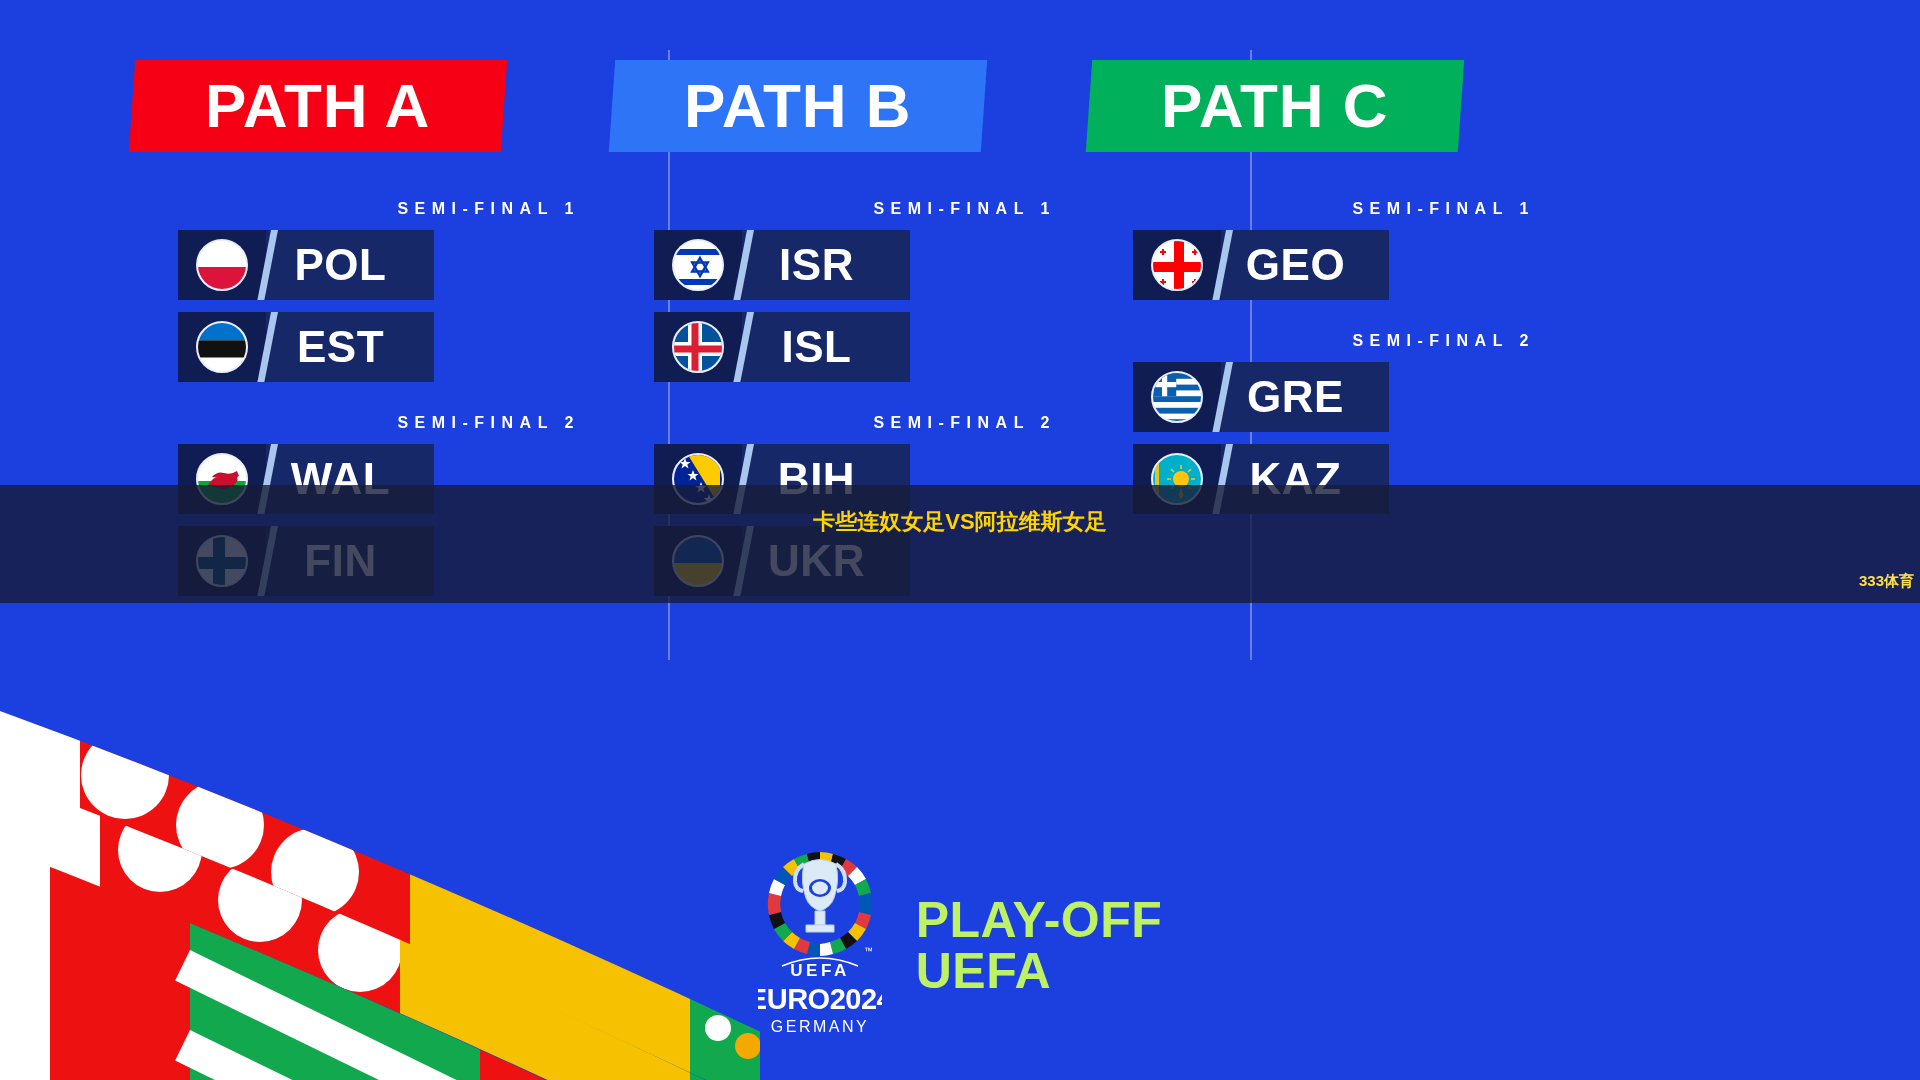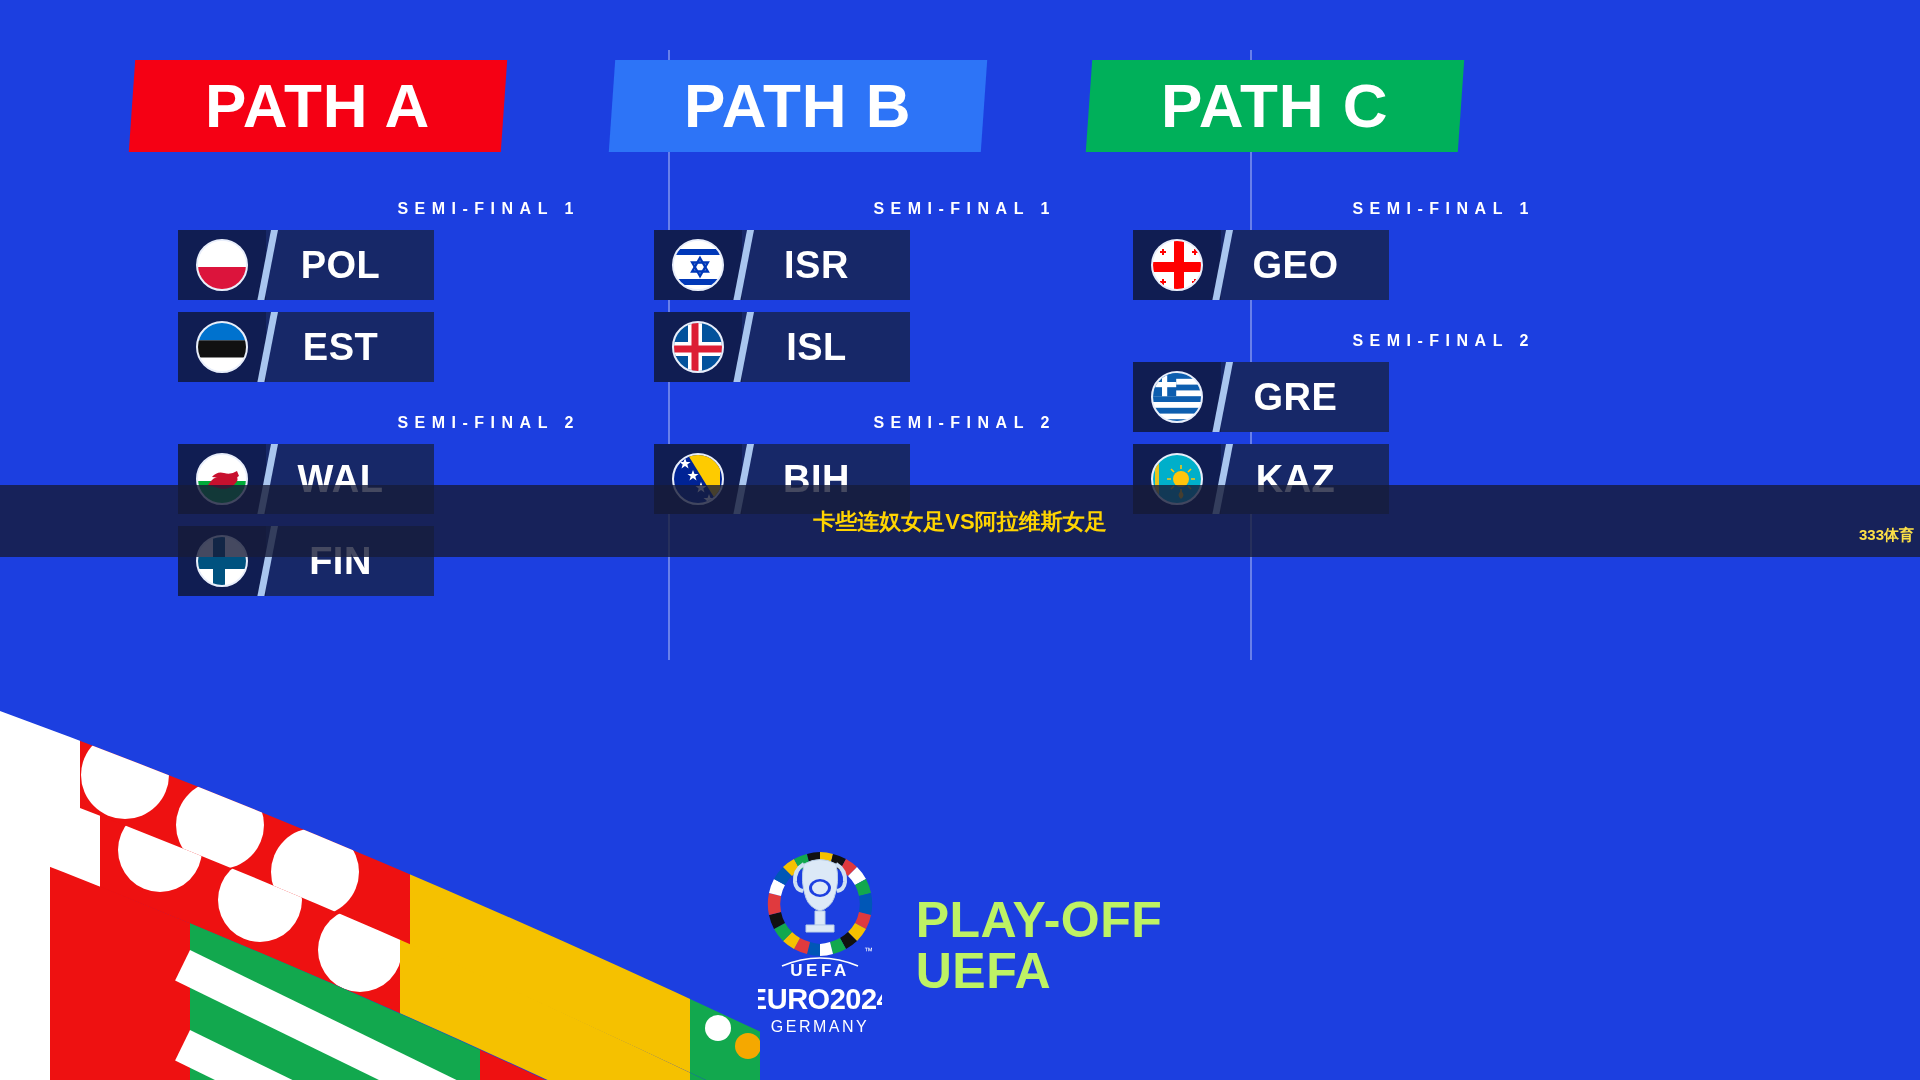--- a/index.html
+++ b/index.html
@@ -107,33 +107,33 @@
     position: absolute;
     left: 86px; top: -6px;
     width: 7px; height: 84px;
     background: #a9c6ef;
     transform: skewX(-11deg);
   }
   .team-code {
     flex: 1;
     text-align: center;
     color: #ffffff;
-    font-size: 38px;
+    font-size: 44px;
     font-weight: 800;
     letter-spacing: 0.5px;
     padding-left: 4px;
     padding-right: 23px;
     white-space: nowrap;
   }
 
   
   #overlay-bar {
     position: absolute;
     left: 0; top: 485px;
-    width: 1920px; height: 72px;
+    width: 1920px; height: 118px;
     background: rgba(22,27,56,0.80);
     z-index: 40;
   }
   #overlay-text {
     position: absolute;
     left: 50%; top: 22px;
     transform: translateX(-50%);
     color: #ffd400;
     font-size: 22px;
     font-weight: 600;
@@ -361,20 +361,32 @@
                 <polygon points="27,27 28.5,31 32.5,31 29.3,33.5 30.5,37.5 27,35 23.5,37.5 24.7,33.5 21.5,31 25.5,31"></polygon>
                 <polygon points="35,39 36.5,43 40.5,43 37.3,45.5 38.5,49.5 35,47 31.5,49.5 32.7,45.5 29.5,43 33.5,43"></polygon>
               </g>
             </svg>
         </div>
       </div>
       <div class="slash"></div>
       <div class="team-code">BIH</div>
     </div>
 
+    <div class="match-card">
+      <div class="flag-cell">
+        <div class="flag">
+          <svg viewBox="0 0 52 52" width="52" height="52">
+              <rect width="52" height="26" fill="#0057b7"></rect>
+              <rect y="26" width="52" height="26" fill="#ffd700"></rect>
+            </svg>
+        </div>
+      </div>
+      <div class="slash"></div>
+      <div class="team-code">UKR</div>
+    </div>
   </div>
 
   <div class="column col-c">
     <div class="path-header">
       <span class="label">PATH C</span>
     </div>
 
     <div class="sf-label">SEMI-FINAL 1</div>
 
     <div class="match-card">

